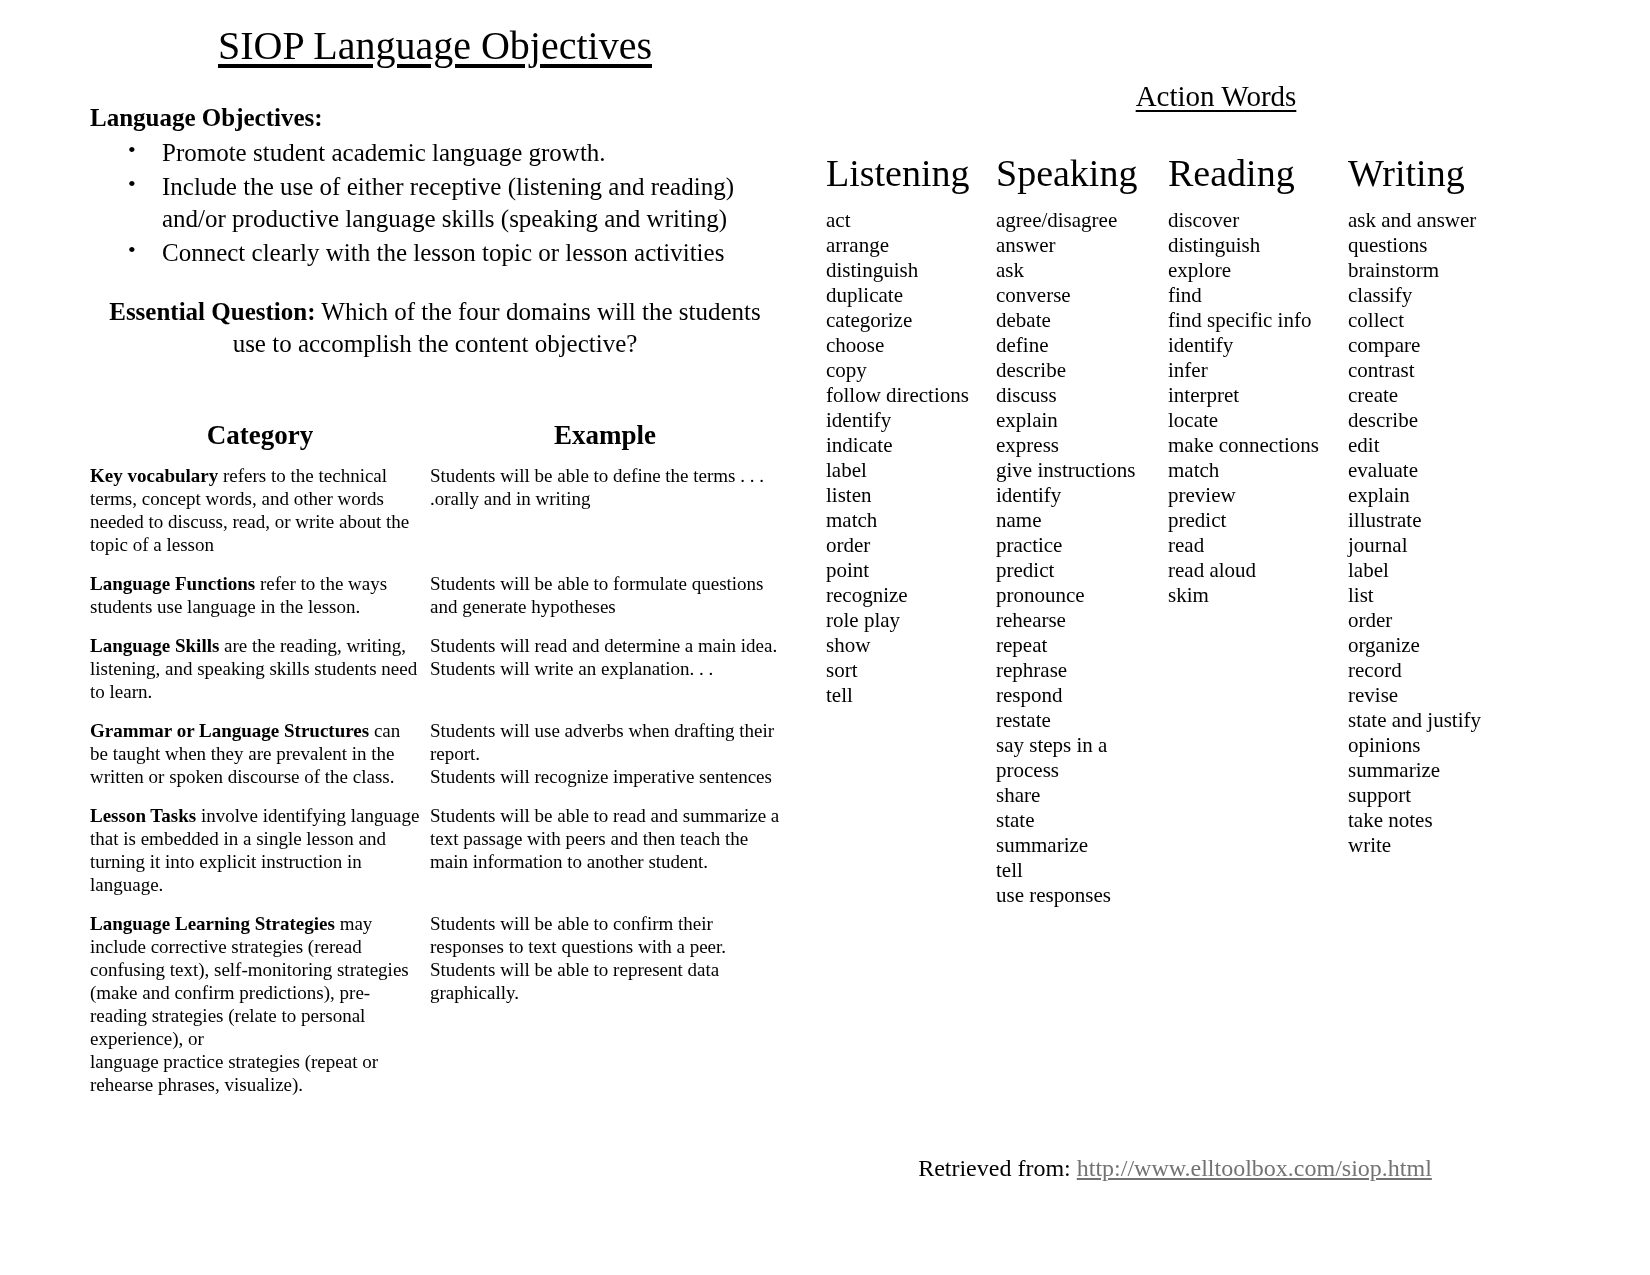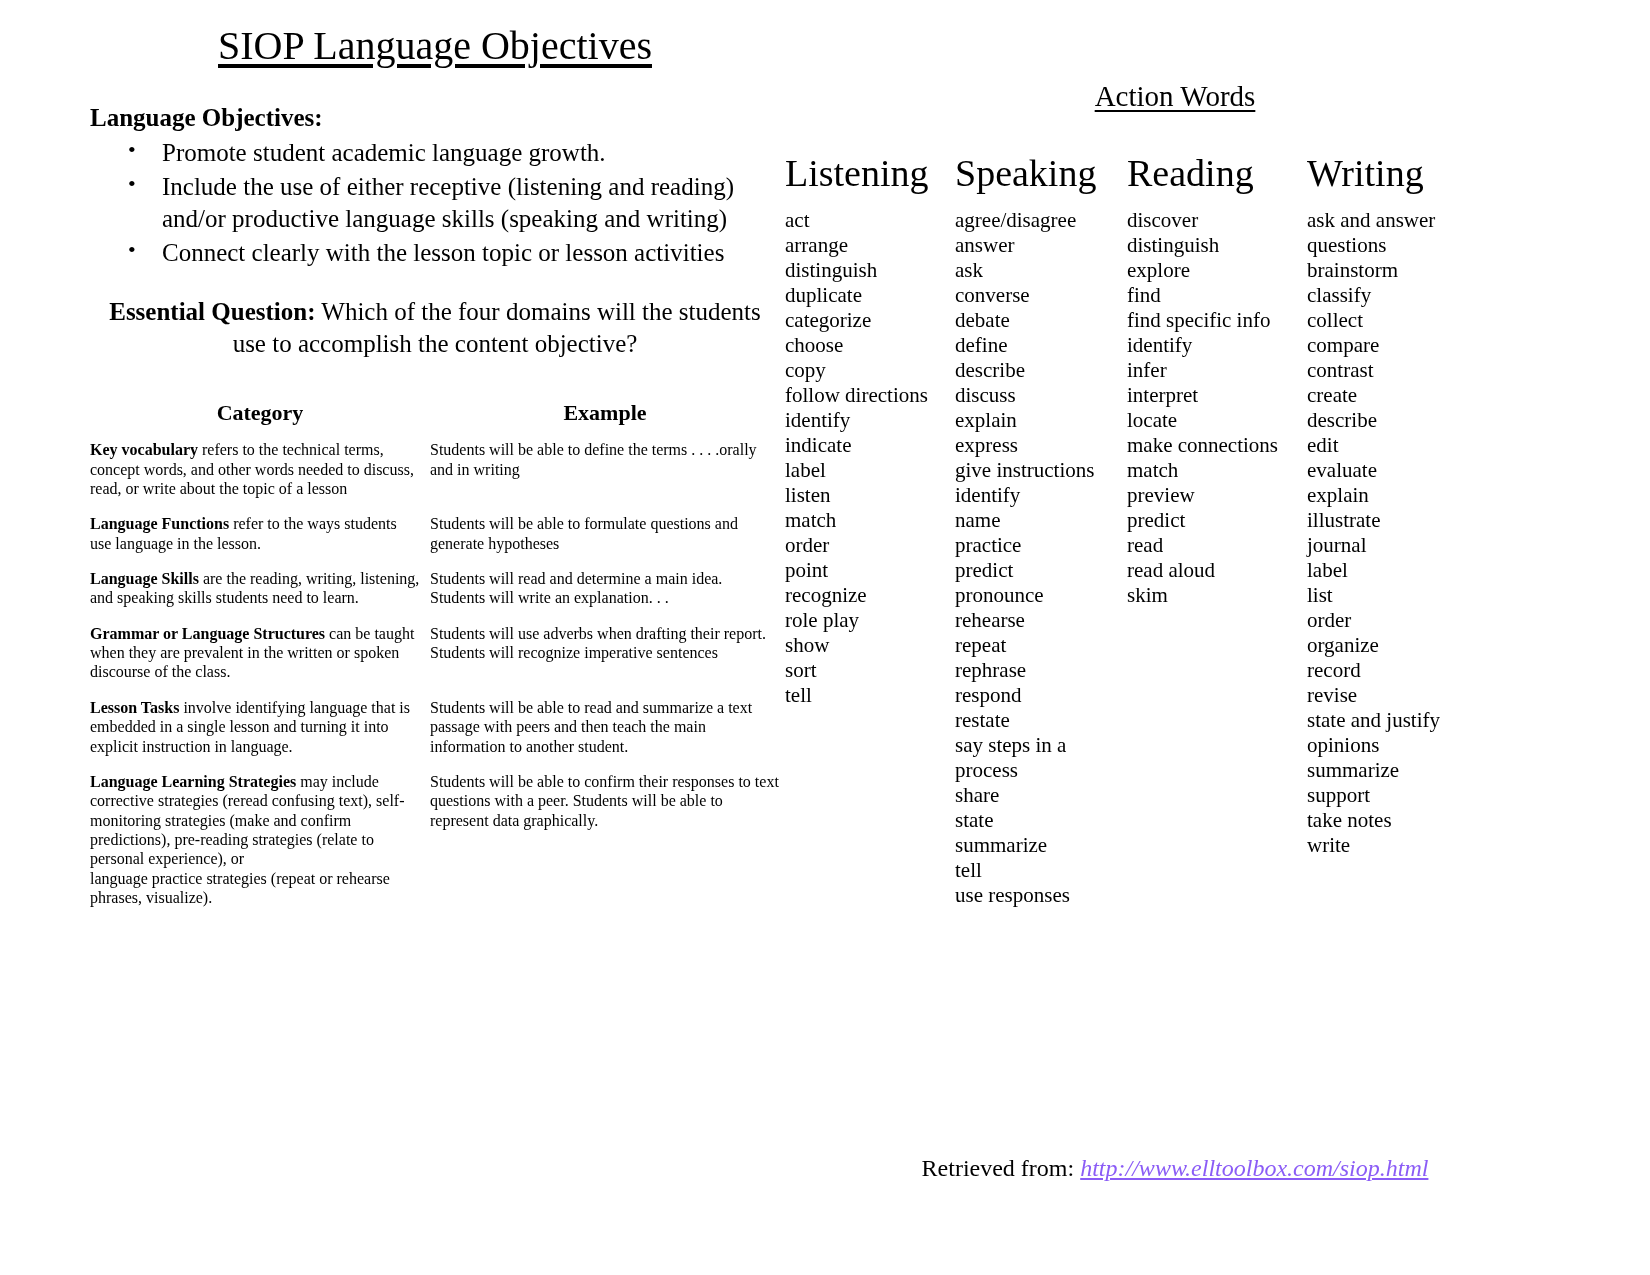--- a/index.html
+++ b/index.html
@@ -71,43 +71,44 @@
     text-align: center;
     text-indent: 0;
   }
   .essential .lbl { font-weight: bold; }
 
   .cat-head-row {
     display: flex;
     margin-bottom: 14px;
   }
   .cat-head {
-    font-size: 22px;
+    font-size: 27px;
     font-weight: bold;
     text-align: center;
+    margin-top: 20px;
   }
   .cat-head.c1 { width: 340px; }
   .cat-head.c2 { width: 350px; }
 
   .table-row {
     display: flex;
     margin-bottom: 16px;
   }
   .cell {
-    font-size: 16px;
+    font-size: 19px;
     line-height: 1.21;
   }
   .cell.c1 { width: 330px; padding-right: 10px; }
   .cell.c2 { width: 350px; }
   .cell b { font-weight: bold; }
 
   
   .right-col {
     position: absolute;
-    left: 785px;
+    left: 826px;
     top: 80px;
     width: 780px;
   }
   .aw-title {
     font-size: 29px;
     text-align: center;
     margin: 0 0 20px 0;
     font-weight: normal;
   }
   .aw-title .u {
@@ -331,15 +332,15 @@
           <li>summarize</li>
           <li>support</li>
           <li>take notes</li>
           <li>write</li>
         </ul>
       </div>
 
     </div>
   </div>
 
-  <div class="footer"><span>Retrieved from: </span><a href="#" style="color: #8b5cf6; font-style: italic;">http://www.elltoolbox.com/siop.html</a></div>
+  <div class="footer"><span>Retrieved from: </span><a href="#" style="color: #737373;">http://www.elltoolbox.com/siop.html</a></div>
 
 </div>
 
 </body></html>

